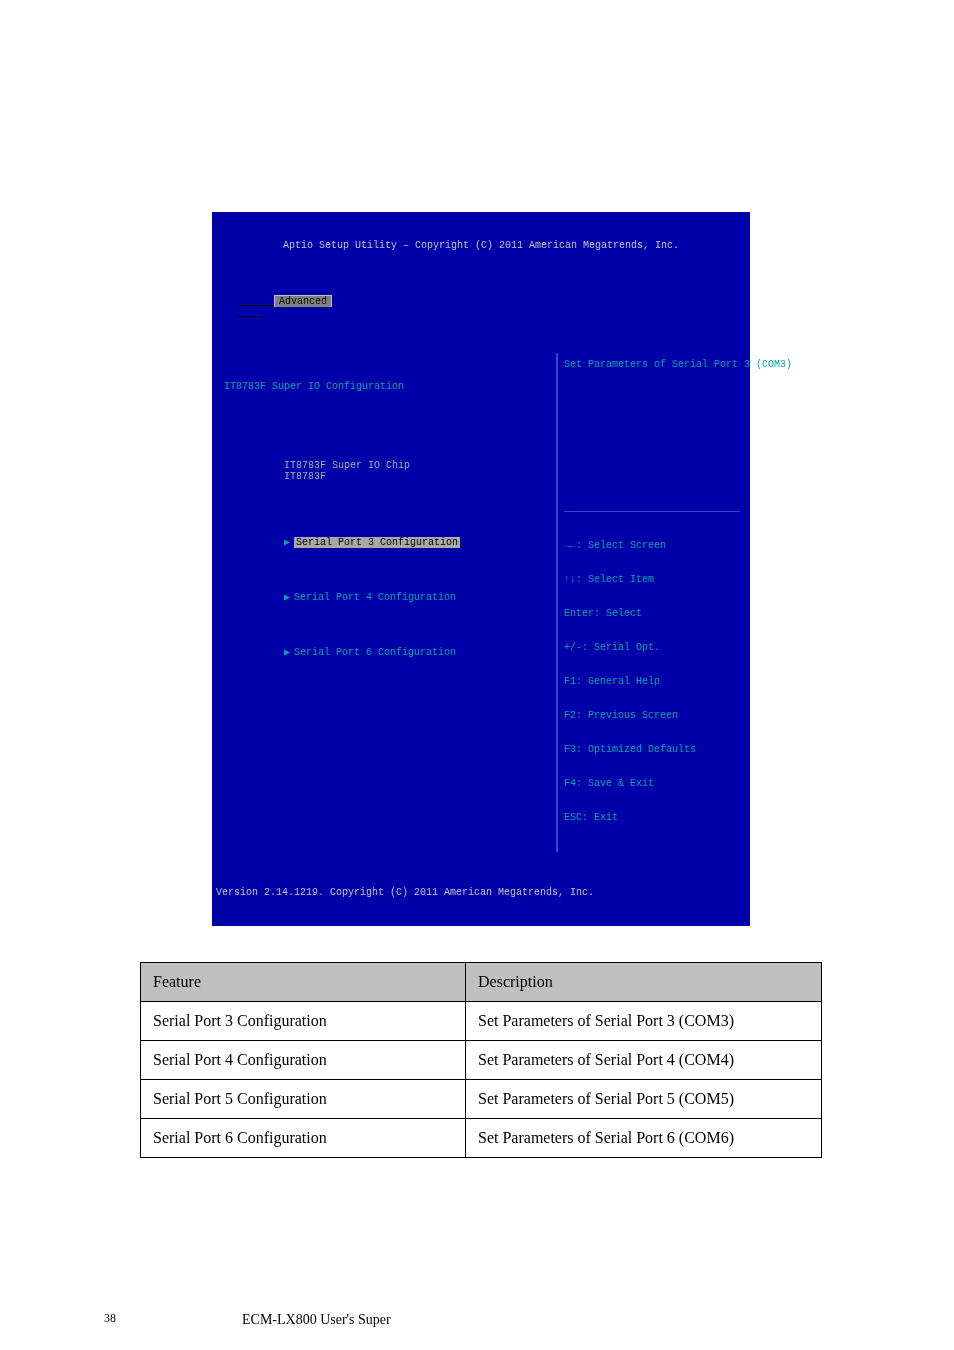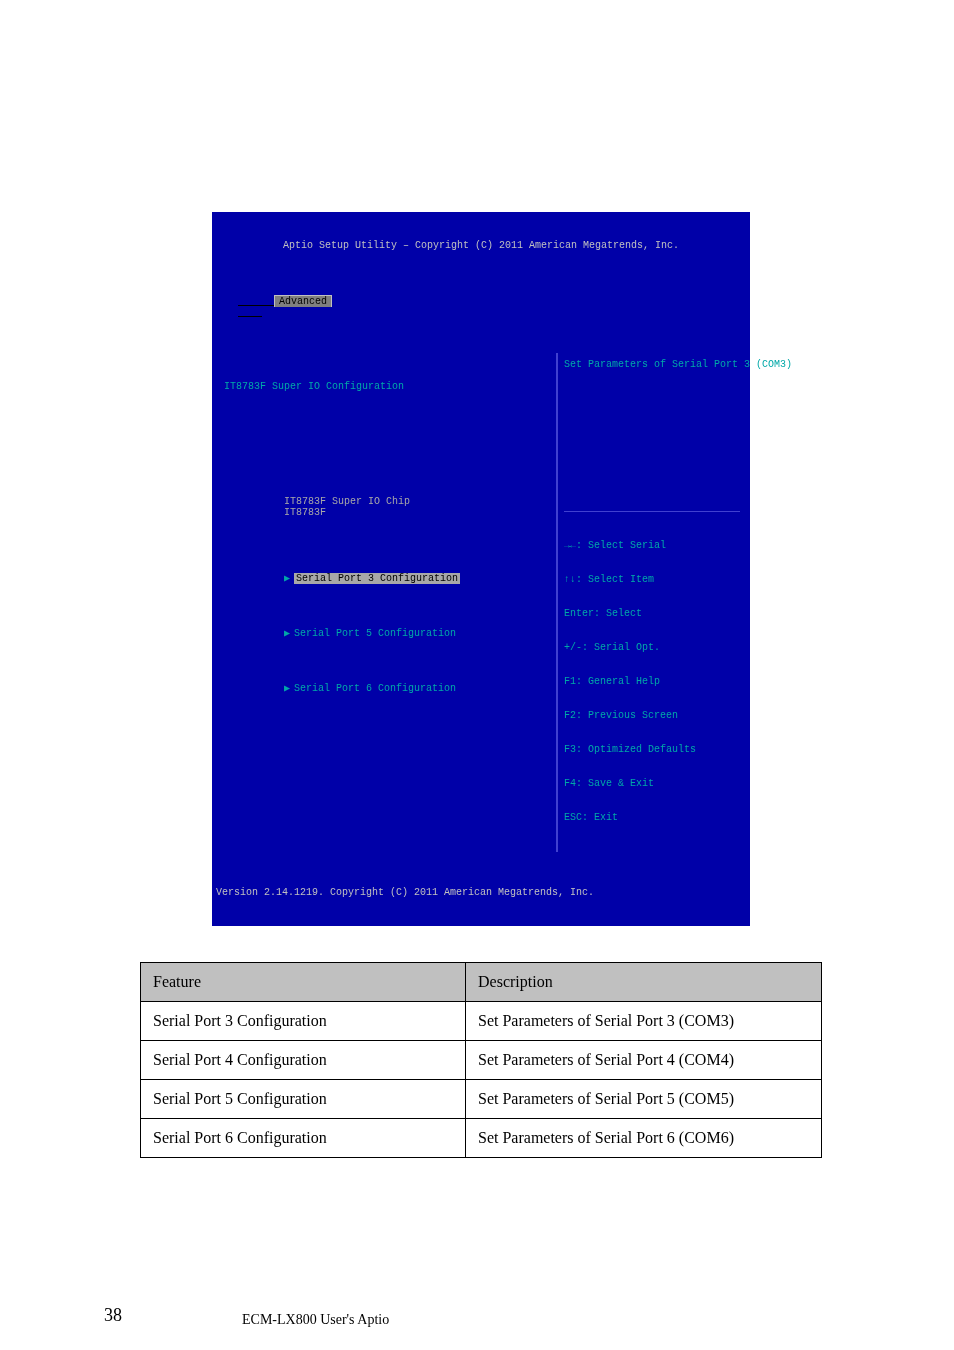--- a/index.html
+++ b/index.html
@@ -83,21 +83,20 @@
     min-height: 340px;
   }
 
   .bios-heading {
     color: #00a8a8;
     margin-bottom: 24px;
   }
   .bios-label {
     color: #a8a8a8;
     display: inline-block;
-    margin-top: 36px;
   }
   .bios-value {
     color: #a8a8a8;
     display: inline-block;
   }
   .bios-menu {
     color: #00a8a8;
   }
   .bios-menu.selected {
     background: #a8a8a8;
@@ -157,21 +156,21 @@
   }
   table.desc td.label {
     width: 300px;
   }
 
   .page-num {
     position: absolute;
     bottom: 24px;
     left: 104px;
     font-family: "Times New Roman", serif;
-    font-size: 18px;
+    font-size: 12px;
   }
   .footer-line {
     position: absolute;
     bottom: 22px;
     left: 242px;
     font-family: "Times New Roman", serif;
     font-size: 14px;
   }
 
 </style>
@@ -193,32 +192,32 @@
 
         <div>
           <span class="bios-label" style="width:180px;">IT8783F Super IO Chip</span>
           <span class="bios-value">IT8783F</span>
         </div>
 
         <div>
           <span class="tri">▶</span><span class="bios-menu selected">Serial Port 3 Configuration</span>
         </div>
         <div>
-          <span class="tri">▶</span><span class="bios-menu">Serial Port 5 Configuration</span>
+          <span class="tri">▶</span><span class="bios-menu">Serial Port 4 Configuration</span>
         </div>
         <div>
           <span class="tri">▶</span><span class="bios-menu">Serial Port 6 Configuration</span>
         </div>
       </div>
 
       <div class="bios-right">
         <div class="help-top">Set Parameters of Serial Port 3 (COM3)</div>
         <div class="help-sep"></div>
         <div class="help-keys">
-          <div>→←: Select Serial</div>
+          <div>→←: Select Screen</div>
           <div>↑↓: Select Item</div>
           <div>Enter: Select</div>
           <div>+/-: Serial Opt.</div>
           <div>F1: General Help</div>
           <div>F2: Previous Screen</div>
           <div>F3: Optimized Defaults</div>
           <div>F4: Save &amp; Exit</div>
           <div>ESC: Exit</div>
         </div>
       </div>
@@ -248,14 +247,14 @@
         <td>Set Parameters of Serial Port 5 (COM5)</td>
       </tr>
       <tr>
         <td class="label">Serial Port 6 Configuration</td>
         <td>Set Parameters of Serial Port 6 (COM6)</td>
       </tr>
     </tbody>
   </table>
 
   <div class="page-num">38</div>
-  <div class="footer-line">ECM-LX800  User's Aptio</div>
+  <div class="footer-line">ECM-LX800  User's Super</div>
 </div>
 
 </body></html>

